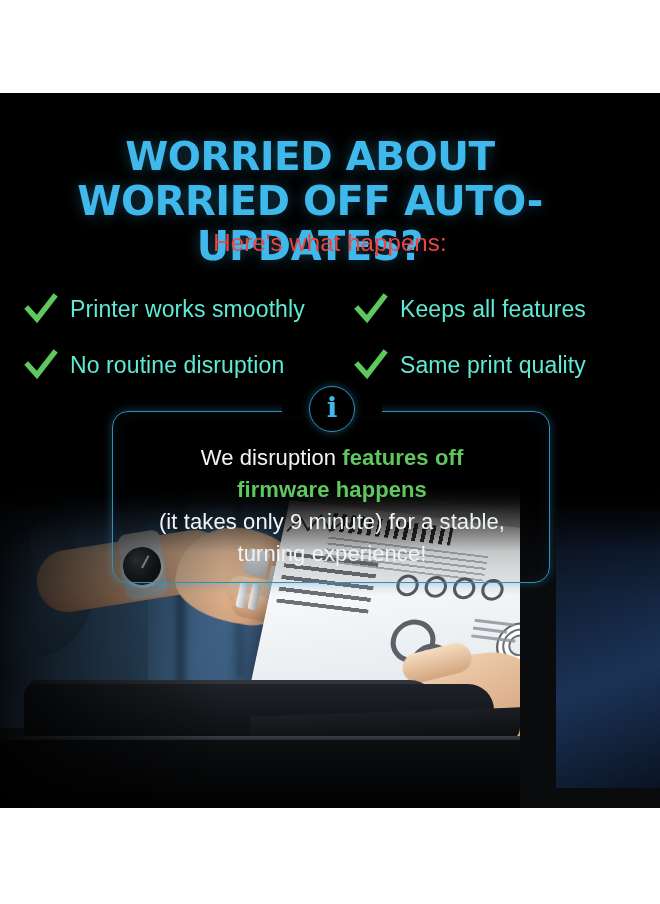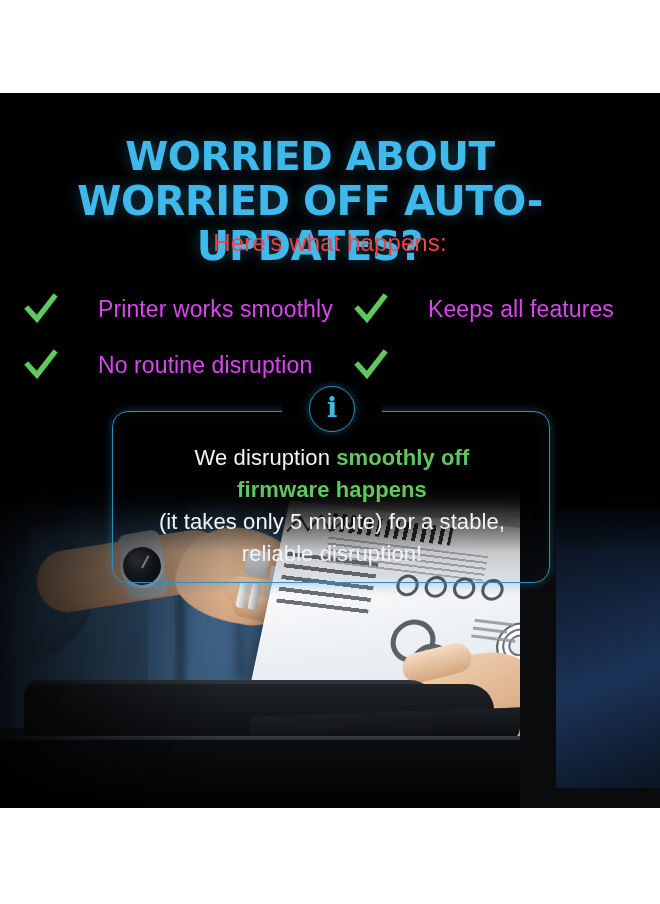--- a/index.html
+++ b/index.html
@@ -346,26 +346,25 @@
     display: flex;
     align-items: center;
     gap: 12px;
   }
   .check-icon {
     width: 34px; height: 34px;
     flex: 0 0 34px;
     display: block;
   }
   .benefit-label {
-    color: #d946ef;
+    color: #5eead4;
     font-size: 23px;
     font-weight: 400;
     white-space: nowrap;
     letter-spacing: .1px;
-    margin-left: 28px;
   }
 
   
   .callout {
     position: absolute;
     left: 112px; top: 318px;
     width: 438px; height: 172px;
     border: 1.6px solid #2f8fb8;
     border-radius: 16px;
     box-shadow: 0 0 10px rgba(55,160,210,.38), inset 0 0 18px rgba(40,120,165,.10);
@@ -526,34 +525,35 @@
         <svg class="check-icon" viewBox="0 0 34 34">
           <path d="M4 17 L13 27 L30 5" fill="none" stroke="#5ec75e" stroke-width="5.4" stroke-linecap="square" stroke-linejoin="miter"></path>
         </svg>
         <span class="benefit-label">No routine disruption</span>
       </div>
 
       <div class="benefit">
         <svg class="check-icon" viewBox="0 0 34 34">
           <path d="M4 17 L13 27 L30 5" fill="none" stroke="#5ec75e" stroke-width="5.4" stroke-linecap="square" stroke-linejoin="miter"></path>
         </svg>
+        <span class="benefit-label">Same print quality</span>
       </div>
 
     </div>
 
     <div class="callout">
       <div class="callout-notch"></div>
       <div class="info-badge">
         <span class="info-badge-glyph">i</span>
       </div>
       <div class="callout-body">
-        <span>We disruption </span><span class="hl-green">smoothly off</span><br>
+        <span>We disruption </span><span class="hl-green">features off</span><br>
         <span class="hl-green">firmware happens</span><br>
-        <span>(it takes only 5 minute) for a stable,</span><br>
-        <span>reliable disruption!</span>
+        <span>(it takes only 9 minute) for a stable,</span><br>
+        <span>turning experience!</span>
       </div>
     </div>
 
   </div>
 
   <div class="footer-white"></div>
 
 </div>
 
 </body></html>

